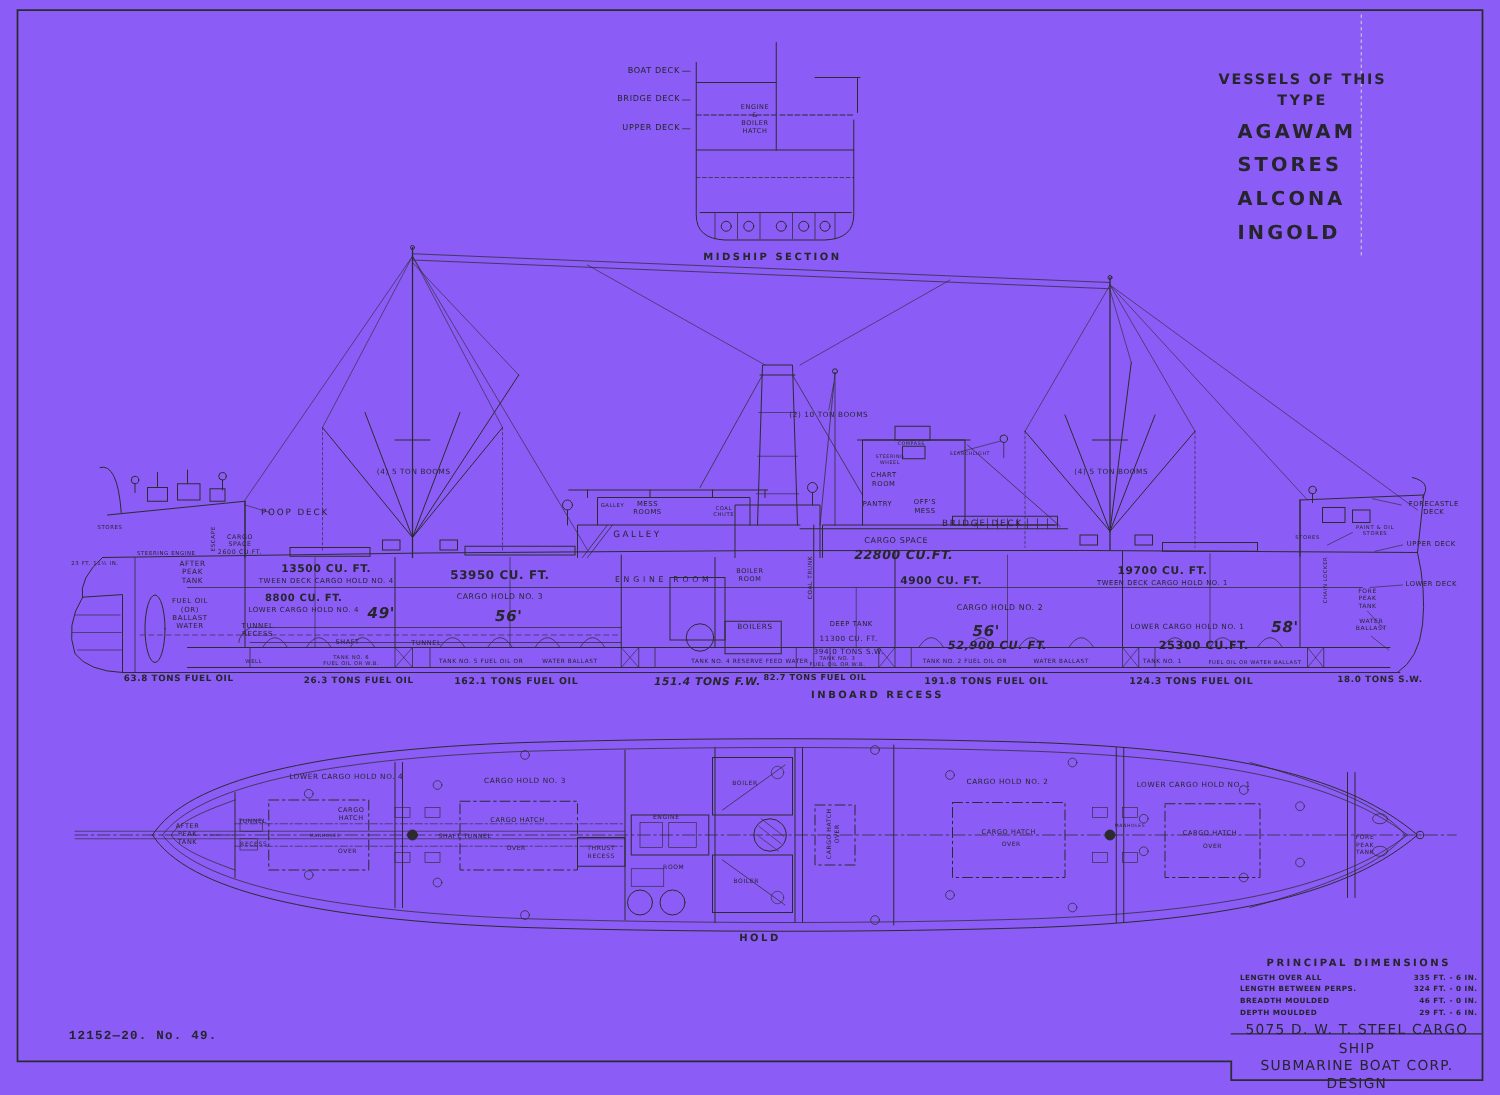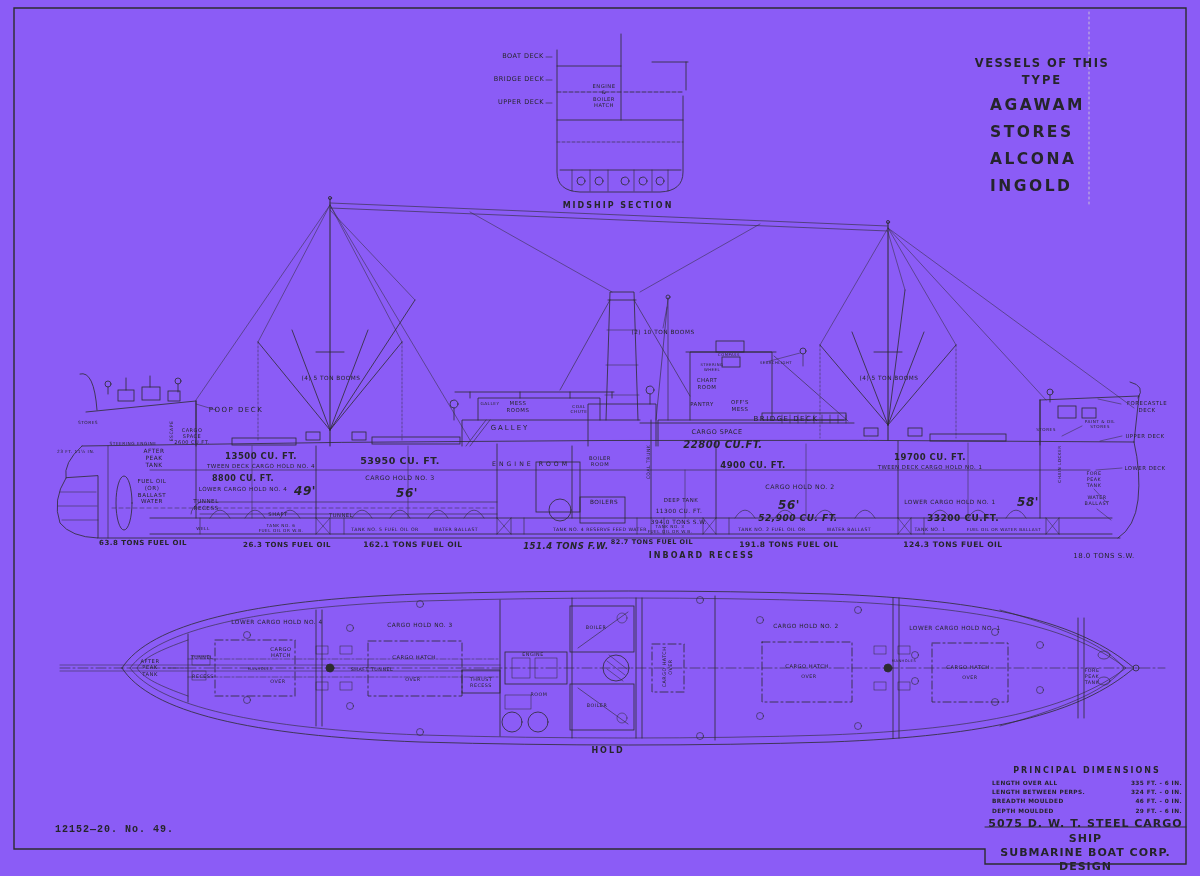--- a/index.html
+++ b/index.html
@@ -13,21 +13,21 @@
   .v-head{font-size:11.5px;font-weight:700;letter-spacing:1.5px;}
   .v-head2{font-size:11.5px;font-weight:700;letter-spacing:2px;margin-top:3px;}
   .v-name{font-size:15.5px;font-weight:600;letter-spacing:2.5px;margin-top:9px;text-align:left;padding-left:18px;}
   .dims{position:absolute;left:992px;top:766px;width:190px;}
   .dims-title{font-size:8px;font-weight:700;letter-spacing:2px;text-align:center;margin-bottom:5px;}
   .dims-row{display:flex;justify-content:space-between;font-size:5.8px;letter-spacing:.4px;
             margin-top:3.2px;font-weight:600;}
   .dv{font-weight:700;}
   .titleblock{position:absolute;left:985px;top:828px;width:201px;height:36px;
               display:flex;flex-direction:column;justify-content:center;text-align:center;}
-  .tb1,.tb2{font-size:11px;font-weight:700;letter-spacing:1px;line-height:1.3;}
+  .tb1,.tb2{font-size:11px;font-weight:400;letter-spacing:1px;line-height:1.3;}
   .imprint{position:absolute;left:55px;top:824px;font-size:10px;letter-spacing:1px;
            font-family:Liberation Mono, monospace;font-weight:700;}
 </style>
 </head>
 <body>
 
 <div class="sheet">
 
   <svg class="art" width="1200" height="876" viewBox="0 0 1200 876">
     <g stroke="#2c2c30" stroke-width=".8" fill="none" stroke-linecap="round">
@@ -316,38 +316,38 @@
 FUEL OIL OR W.B.</span>
       <span class="lbl" style="left: 652px; top: 543px; font-size: 6.5px; font-weight: 700; transform: translate(-50%, -50%);">82.7 TONS FUEL OIL</span>
       <span class="lbl" style="left: 702px; top: 556px; font-size: 8px; letter-spacing: 2px; font-weight: 700; transform: translate(-50%, -50%);">INBOARD RECESS</span>
       <span class="lbl" style="left: 772px; top: 530px; font-size: 4.6px; transform: translate(-50%, -50%);">TANK NO. 2 FUEL OIL OR</span>
       <span class="lbl" style="left: 849px; top: 530px; font-size: 4.6px; transform: translate(-50%, -50%);">WATER BALLAST</span>
       <span class="lbl" style="left: 789px; top: 545px; font-size: 7.5px; font-weight: 700; transform: translate(-50%, -50%);">191.8 TONS FUEL OIL</span>
       <span class="lbl" style="left: 930px; top: 457px; font-size: 8.5px; font-weight: 700; transform: translate(-50%, -50%);">19700 CU. FT.</span>
       <span class="lbl" style="left: 930px; top: 467px; font-size: 5.4px; transform: translate(-50%, -50%);">TWEEN DECK CARGO HOLD NO. 1</span>
       <span class="lbl" style="left: 950px; top: 503px; font-size: 5.8px; transform: translate(-50%, -50%);">LOWER CARGO HOLD NO. 1</span>
       <span class="lbl" style="left: 1028px; top: 502px; font-size: 12px; font-weight: 700; font-style: italic; transform: translate(-50%, -50%);">58'</span>
-      <span class="lbl" style="left: 963px; top: 518px; font-size: 9px; font-weight: 700; transform: translate(-50%, -50%);">33200 CU.FT.</span>
+      <span class="lbl" style="left: 963px; top: 518px; font-size: 9px; font-weight: 700; transform: translate(-50%, -50%);">25300 CU.FT.</span>
       <span class="lbl" style="left: 930px; top: 530px; font-size: 4.6px; transform: translate(-50%, -50%);">TANK NO. 1</span>
       <span class="lbl" style="left: 1004px; top: 530px; font-size: 4.2px; transform: translate(-50%, -50%);">FUEL OIL OR WATER BALLAST</span>
       <span class="lbl" style="left: 953px; top: 545px; font-size: 7.5px; font-weight: 700; transform: translate(-50%, -50%);">124.3 TONS FUEL OIL</span>
       <span class="lbl" style="left: 1147px; top: 407px; font-size: 5.4px; transform: translate(-50%, -50%);">FORECASTLE
 DECK</span>
       <span class="lbl" style="left: 1145px; top: 436px; font-size: 5.4px; transform: translate(-50%, -50%);">UPPER DECK</span>
       <span class="lbl" style="left: 1145px; top: 468px; font-size: 5.4px; transform: translate(-50%, -50%);">LOWER DECK</span>
       <span class="lbl" style="left: 1100px; top: 424px; font-size: 4.2px; transform: translate(-50%, -50%);">PAINT &amp; OIL
 STORES</span>
       <span class="lbl" style="left: 1046px; top: 430px; font-size: 4.2px; transform: translate(-50%, -50%);">STORES</span>
       <span class="lbl" style="left: 1060px; top: 464px; font-size: 4.2px; transform: translate(-50%, -50%) rotate(-90deg);">CHAIN LOCKER</span>
       <span class="lbl" style="left: 1094px; top: 480px; font-size: 4.8px; transform: translate(-50%, -50%);">FORE
 PEAK
 TANK</span>
       <span class="lbl" style="left: 1097px; top: 501px; font-size: 4.8px; transform: translate(-50%, -50%);">WATER
 BALLAST</span>
-      <span class="lbl" style="left: 1104px; top: 556px; font-size: 7px; font-weight: 400; transform: translate(-50%, -50%);">18.0 TONS S.W.</span>
+      <span class="lbl" style="left: 1104px; top: 544px; font-size: 7px; font-weight: 700; transform: translate(-50%, -50%);">18.0 TONS S.W.</span>
       <span class="lbl" style="left: 150px; top: 668px; font-size: 5.2px; transform: translate(-50%, -50%);">AFTER
 PEAK
 TANK</span>
       <span class="lbl" style="left: 202px; top: 658px; font-size: 4.8px; transform: translate(-50%, -50%);">TUNNEL</span>
       <span class="lbl" style="left: 203px; top: 677px; font-size: 4.8px; transform: translate(-50%, -50%);">RECESS</span>
       <span class="lbl" style="left: 277px; top: 623px; font-size: 5.8px; transform: translate(-50%, -50%);">LOWER CARGO HOLD NO. 4</span>
       <span class="lbl" style="left: 281px; top: 652px; font-size: 5.2px; transform: translate(-50%, -50%);">CARGO
 HATCH</span>
       <span class="lbl" style="left: 260px; top: 669px; font-size: 3.6px; transform: translate(-50%, -50%);">MANHOLES</span>
       <span class="lbl" style="left: 278px; top: 682px; font-size: 4.8px; transform: translate(-50%, -50%);">OVER</span>

